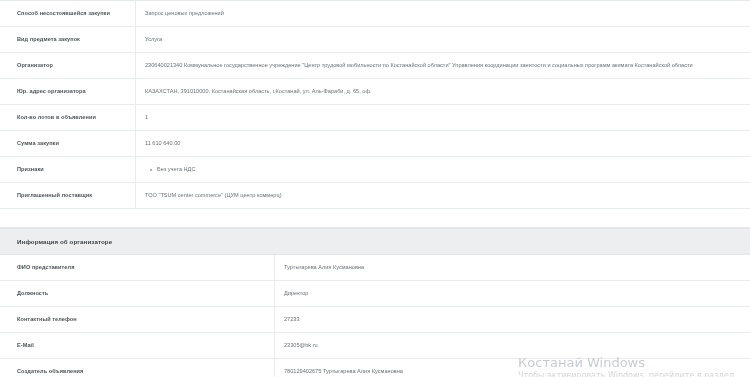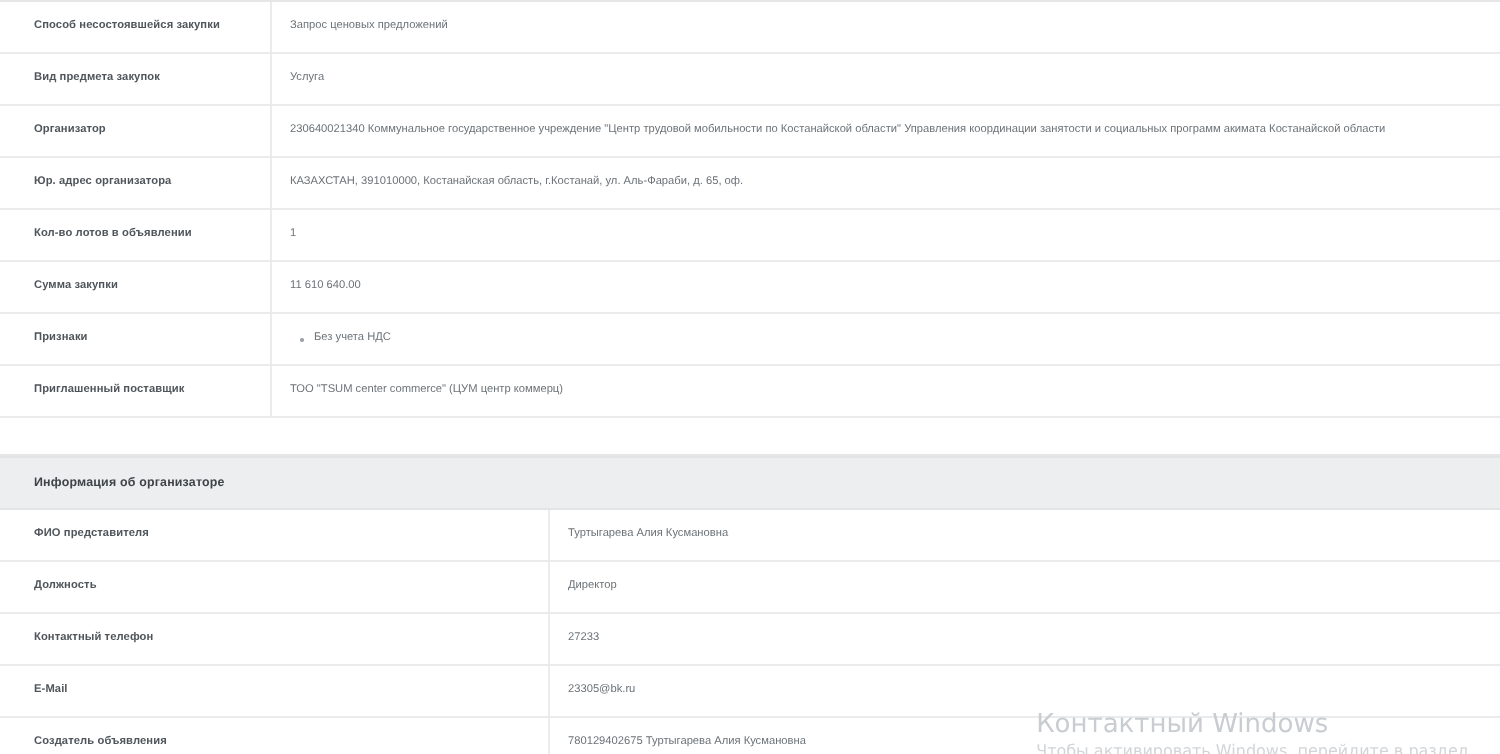--- a/index.html
+++ b/index.html
@@ -226,17 +226,17 @@
     </div>
 
     <div class="row">
       <div class="cell-label">Создатель объявления</div>
       <div class="cell-value">780129402675 Туртыгарева Алия Кусмановна</div>
     </div>
 
   </div>
 
   <div class="watermark">
-    <div class="wm-title">Контактный Windows</div>
+    <div class="wm-title">Костанай Windows</div>
     <div class="wm-sub">Чтобы активировать Windows, перейдите в раздел</div>
   </div>
 
 </div>
 
 </body></html>

